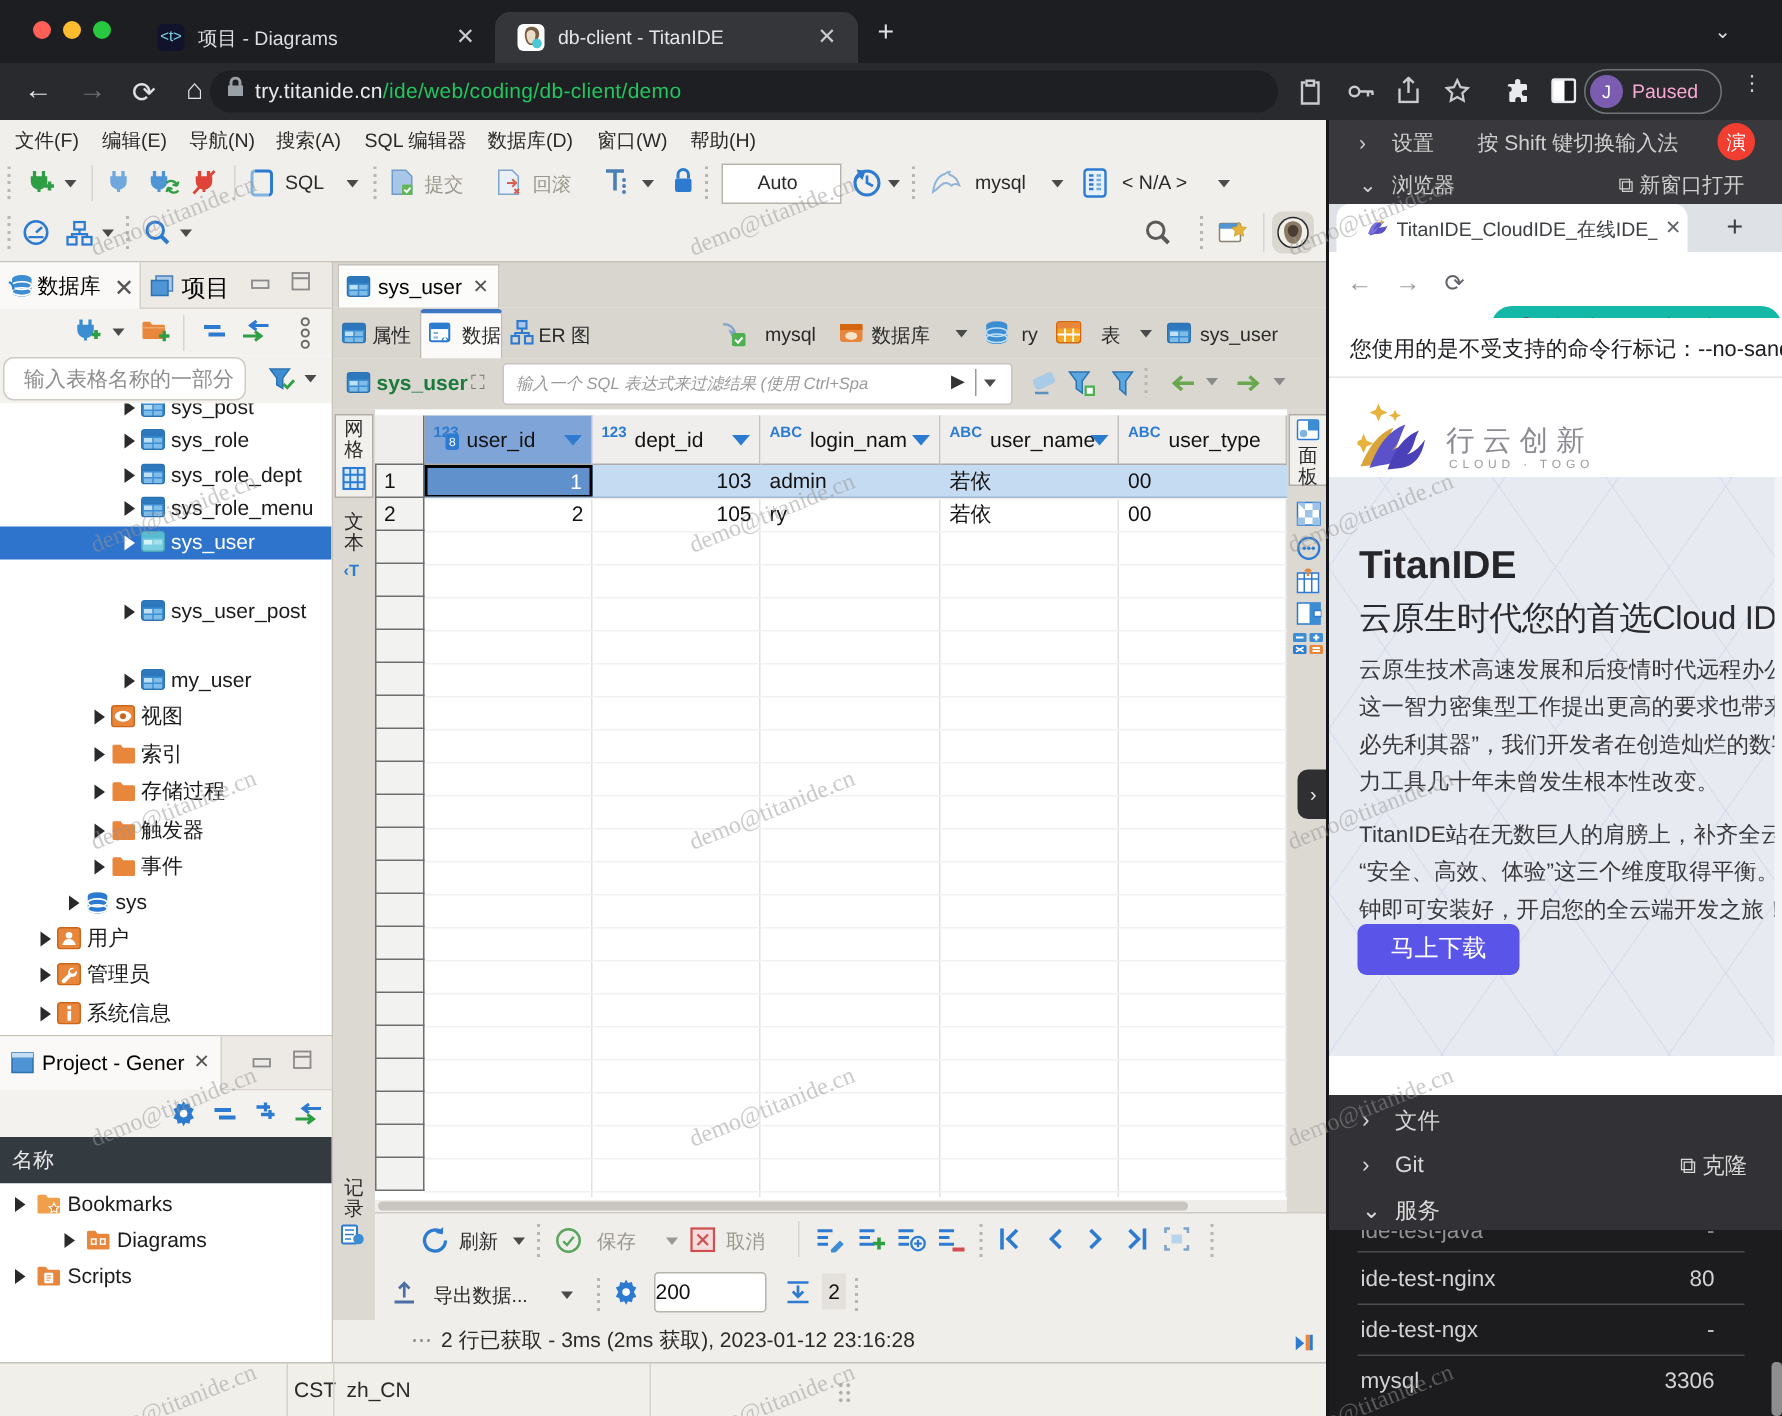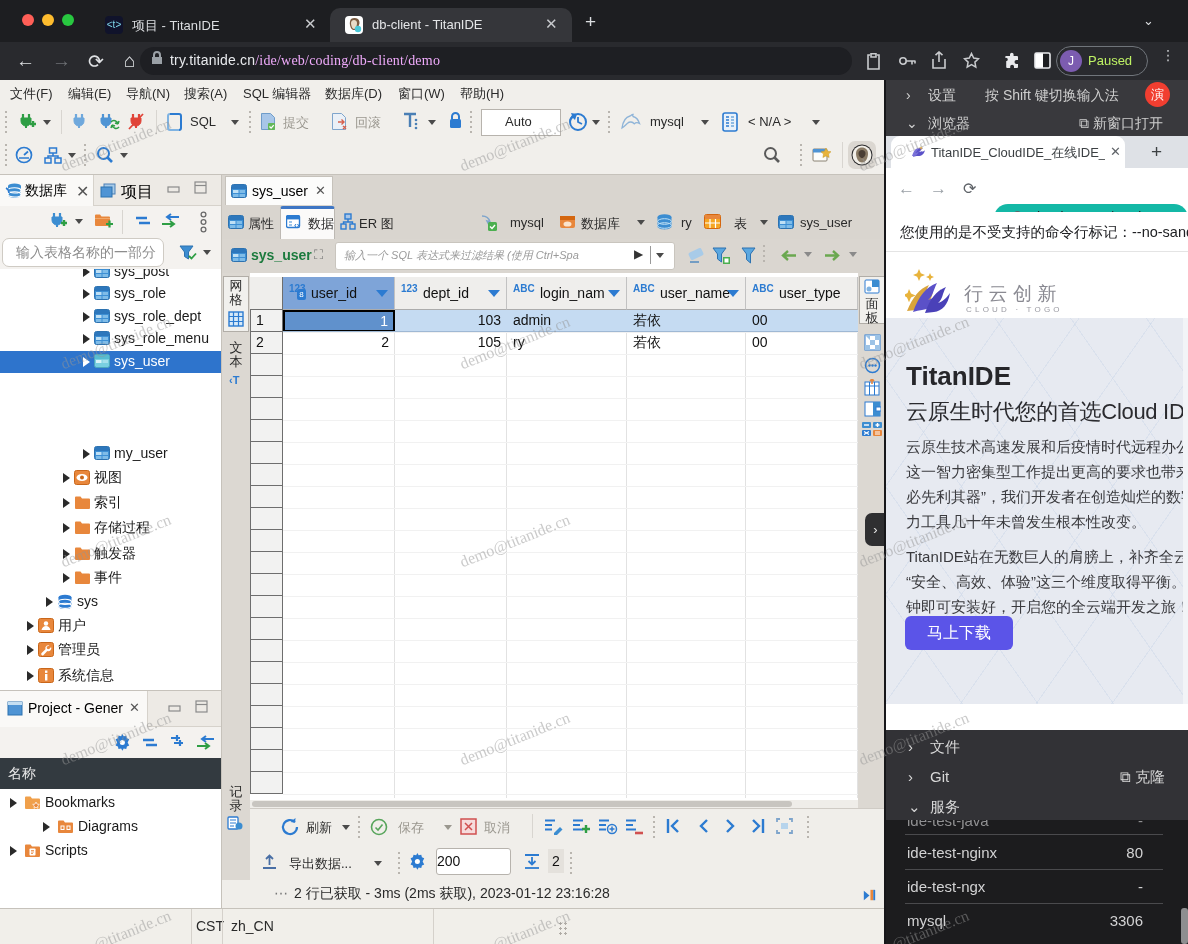--- a/index.html
+++ b/index.html
@@ -12,24 +12,24 @@
 #tabstrip { left:0; top:0; width:1188px; height:42px; background:#1D1E21; }
 .light { width:12px; height:12px; border-radius:50%; top:14px; }
 #tab1 { left:92px; top:8px; width:238px; height:34px; color:#DCDEE1; font-size:13px; }
 #tab2 { left:330px; top:8px; width:242px; height:34px; background:#35363A; border-radius:10px 10px 0 0; color:#E4E5E7; font-size:13px; }
 .favsq { width:18px; height:18px; border-radius:4px; top:8px; }
 .tabx { color:#C8CACD; font-size:15px; top:7px; }
 #toolbar { left:0; top:42px; width:1188px; height:38px; background:#292A2E; }
 .navic { color:#DFE1E4; font-size:19px; top:8px; }
 #urlpill { left:140px; top:5px; width:712px; height:28px; background:#1E1F23; border-radius:14px; }
 #urltext { left:170px; top:10px; font-size:14px; color:#E8EAED; letter-spacing:0.2px; }
-#urltext span { color:#f0abfc;font-family:Liberation Serif, serif; }
+#urltext span { color:#22c55e; }
 #profile { left:1056px; top:4px; width:92px; height:30px; border:1px solid #70757B; border-radius:15px; }
 #profile .av { position:absolute; left:3px; top:3px; width:22px; height:22px; border-radius:50%; background:#7C5CB0; color:#fff; font-size:12px; text-align:center; line-height:22px; }
-#profile .pt { position:absolute; left:31px; top:6px; color:#bef264; font-size:13px; }
+#profile .pt { position:absolute; left:31px; top:6px; color:#f9a8d4; font-size:13px; }
 
 
 #ide { left:0; top:80px; width:884px; height:864px; background:#F1EFEB; }
 #menubar { left:0; top:0; width:884px; height:25px; font-size:13px; color:#2A2A2A; }
 #menubar span { position:absolute; top:5px; }
 #tb1 { left:0; top:25px; width:884px; height:34px; }
 #tb2 { left:0; top:59px; width:884px; height:33px; }
 .vsep { width:1px; background:#D8D5D0; }
 .dsep { width:2px; background-image:repeating-linear-gradient(#B9B5AF 0 2px, transparent 2px 5px); }
 .tbtxt { font-size:13px; color:#2A2A2A; }
@@ -97,21 +97,21 @@
 </style>
 </head>
 <body>
 
 <div class="abs" id="tabstrip">
   <div class="abs light" style="left:22px; background:#FF5F57;"></div>
   <div class="abs light" style="left:42px; background:#FEBC2E;"></div>
   <div class="abs light" style="left:62px; background:#28C840;"></div>
   <div class="abs" id="tab1">
     <div class="abs favsq" style="left:13px; background:#10132B; color:#7ED5E8; font-size:10px; text-align:center; line-height:18px;">&lt;t&gt;</div>
-    <div class="abs" style="left:40px; top:9px;">项目 - TitanIDE</div>
+    <div class="abs" style="left:40px; top:9px;">项目 - Diagrams</div>
     <div class="abs tabx" style="left:212px;">✕</div>
   </div>
   <div class="abs" id="tab2">
     <div class="abs favsq" style="left:15px; background:#fff;">
         <svg width="18" height="18" viewBox="0 0 18 18">
           <path d="M6 3c2-1.5 5-1.5 7 0 1.5 1.5 2 4 1 6-.8 1.8-1 4-3 5H8c-2-1-2.5-3-3-5-.5-2 0-4.5 1-6z" fill="#7A5C42"></path>
           <path d="M9 4c1.5 0 3 1 3 3s-1 6-3 6-3-4-3-6 1.5-3 3-3z" fill="#E8DCC8"></path>
           <circle cx="13" cy="13" r="3.2" fill="#4AC8D8"></circle>
         </svg>
       </div>
@@ -426,20 +426,29 @@
           <span class="tarrow" style="left:83px;border-left-color:#fff;"></span>
           <span style="position:absolute; left:94px; top:3px;">
             <svg width="16" height="14" viewBox="0 0 16 14">
               <rect x="0.5" y="0.5" width="15" height="13" rx="2" fill="#79CFE0" stroke="#4DA8BC"></rect>
               <rect x="1" y="1" width="14" height="4" fill="#57BCD1"></rect>
               <rect x="2" y="6" width="5.5" height="3" fill="#D9F4F8"></rect>
               <rect x="8.5" y="6" width="5.5" height="3" fill="#A5E0EC"></rect>
             </svg>
           </span>
           <span style="position:absolute; left:114px; top:2px;color:#fff;">sys_user</span>
+        </div>
+        <div class="trow" style="top: 128px; left: 0px; width: 221px;">
+          <span class="tarrow" style="left:83px;"></span>
+          <span style="position:absolute; left:94px; top:3px;">
+            <svg width="16" height="14" viewBox="0 0 16 14">
+              <use href="#i-table"></use>
+            </svg>
+          </span>
+          <span style="position:absolute; left:114px; top:2px;">sys_user_post</span>
         </div>
         <div class="trow" style="top: 174px; left: 0px; width: 221px;">
           <span class="tarrow" style="left:83px;"></span>
           <span style="position:absolute; left:94px; top:3px;">
             <svg width="16" height="14" viewBox="0 0 16 14">
               <use href="#i-table"></use>
             </svg>
           </span>
           <span style="position:absolute; left:114px; top:2px;">my_user</span>
         </div>

